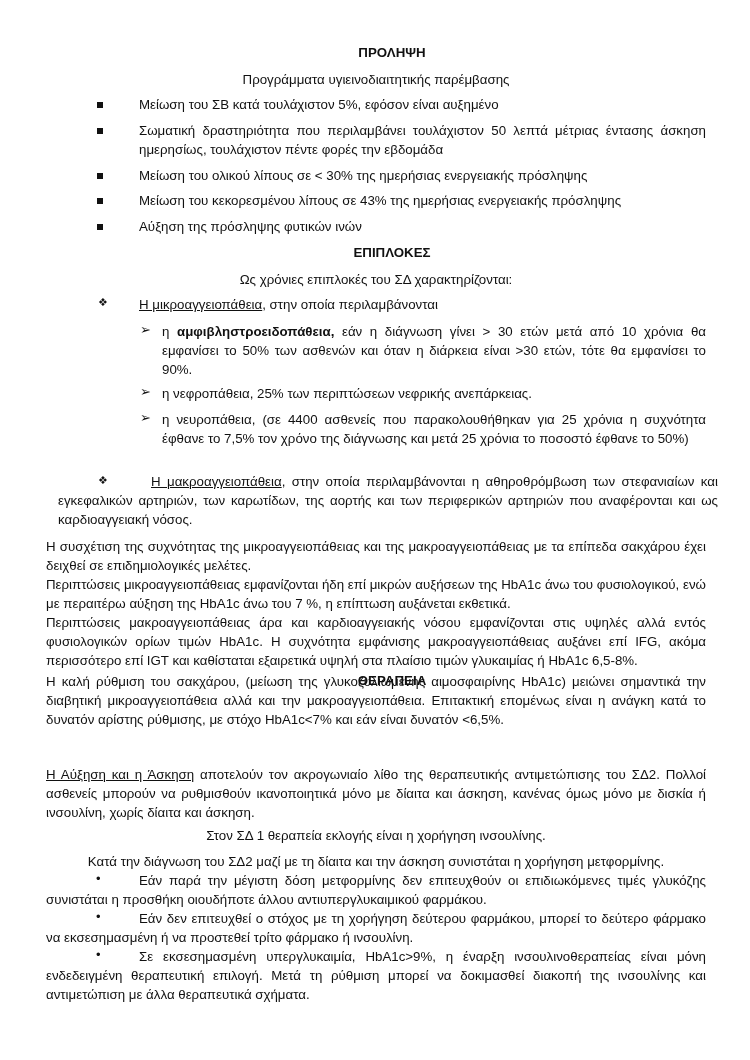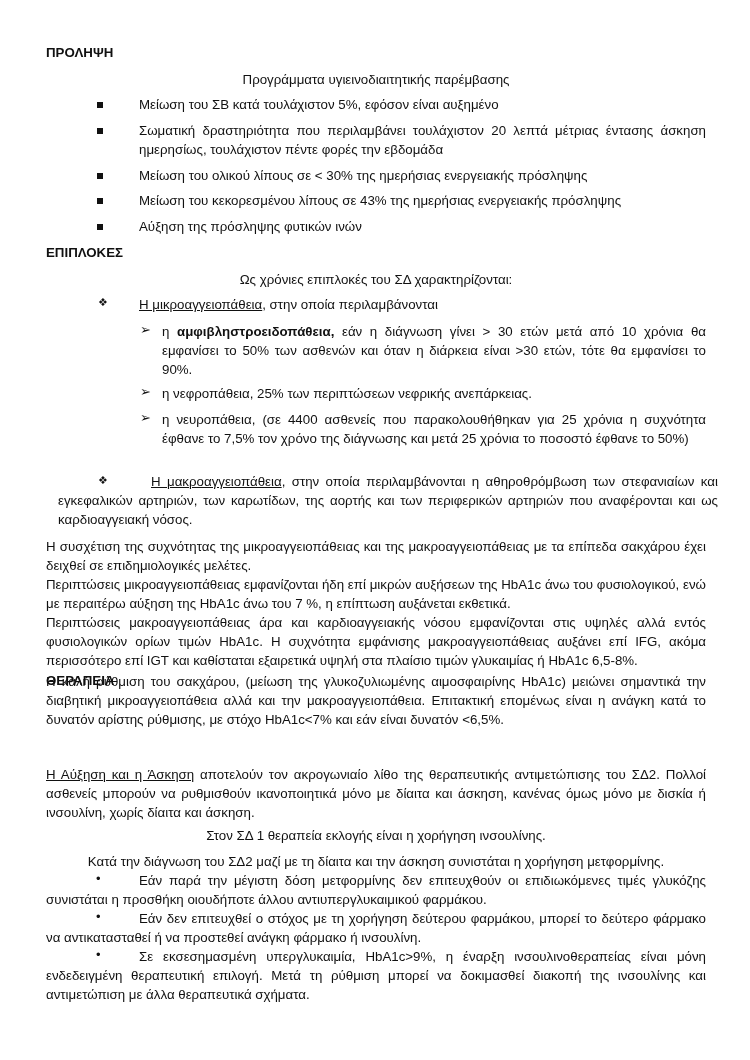--- a/index.html
+++ b/index.html
@@ -1,19 +1,19 @@
 <!DOCTYPE html>
 <html><head>
 <meta charset="utf-8">
 <style>
   html, body { margin: 0; padding: 0; background: #ffffff; }
   body { width: 750px; height: 1060px; position: relative; overflow: hidden;
          font-family: "Liberation Sans", sans-serif; font-size: 13.3px; color: #111; }
   .page { position: absolute; left: 46px; top: 0; width: 660px; }
-  .h { position: absolute; left: 0; width: 660px; font-weight: bold; font-size: 13.3px; }
+  .h { position: absolute; left: 16px; width: 660px; text-align: center; font-weight: bold; font-size: 13.3px; }
   .p { position: absolute; left: 0; width: 660px; line-height: 19px; text-align: justify; }
   .p.left { text-align: center; }
   .sq { position: absolute; left: 51px; width: 6px; height: 6px; background: #111; }
   .li { position: absolute; left: 93px; width: 567px; line-height: 19px; text-align: justify; }
   .diamond { position: absolute; font-size: 11px; }
   .arrow { position: absolute; font-size: 13px; }
   .ind { position: absolute; left: 116px; width: 544px; line-height: 19px; text-align: justify; }
   .bul { position: absolute; font-size: 13px; }
   u b, b u { font-weight: normal; }
   .ti { text-indent: 93px; margin-left: 12px; }
@@ -23,21 +23,21 @@
 <body>
 
 <div class="page">
 
   <div class="h" style="top:45px">ΠΡΟΛΗΨΗ</div>
   <div class="p left" style="top:70px">Προγράμματα υγιεινοδιαιτητικής παρέμβασης</div>
 
   <div class="sq" style="top:102px"></div>
   <div class="li" style="top:95px">Μείωση του ΣΒ κατά τουλάχιστον 5%, εφόσον είναι αυξημένο</div>
   <div class="sq" style="top:128px"></div>
-  <div class="li" style="top:121px">Σωματική δραστηριότητα που περιλαμβάνει τουλάχιστον 20 λεπτά μέτριας έντασης άσκηση ημερησίως, τουλάχιστον πέντε φορές την εβδομάδα</div>
+  <div class="li" style="top:121px">Σωματική δραστηριότητα που περιλαμβάνει τουλάχιστον 50 λεπτά μέτριας έντασης άσκηση ημερησίως, τουλάχιστον πέντε φορές την εβδομάδα</div>
   <div class="sq" style="top:173px"></div>
   <div class="li" style="top:166px">Μείωση του ολικού λίπους σε &lt; 30% της ημερήσιας ενεργειακής πρόσληψης</div>
   <div class="sq" style="top:198px"></div>
   <div class="li" style="top:191px">Μείωση του κεκορεσμένου λίπους σε 43% της ημερήσιας ενεργειακής πρόσληψης</div>
   <div class="sq" style="top:224px"></div>
   <div class="li" style="top:217px">Αύξηση της πρόσληψης φυτικών ινών</div>
 
   <div class="h" style="top:245px">ΕΠΙΠΛΟΚΕΣ</div>
   <div class="p left" style="top:270px">Ως χρόνιες επιπλοκές του ΣΔ χαρακτηρίζονται:</div>
 
@@ -62,17 +62,17 @@
 
   <div class="h" style="top:673px">ΘΕΡΑΠΕΙΑ</div>
   <div class="p" style="top:672px">Η καλή ρύθμιση του σακχάρου, (μείωση της γλυκοζυλιωμένης αιμοσφαιρίνης HbA1c) μειώνει σημαντικά την διαβητική μικροαγγειοπάθεια αλλά και την μακροαγγειοπάθεια. Επιτακτική επομένως είναι η ανάγκη κατά το δυνατόν αρίστης ρύθμισης, με στόχο HbA1c&lt;7% και εάν είναι δυνατόν &lt;6,5%.</div>
   <div class="p" style="top:765px"><u><b>Η Αύξηση και η Άσκηση</b></u><span> αποτελούν τον ακρογωνιαίο λίθο της θεραπευτικής αντιμετώπισης του ΣΔ2. Πολλοί ασθενείς μπορούν να ρυθμισθούν ικανοποιητικά μόνο με δίαιτα και άσκηση, κανένας όμως μόνο με δισκία ή ινσουλίνη, χωρίς δίαιτα και άσκηση.</span></div>
   <div class="p left" style="top:826px">Στον ΣΔ 1 θεραπεία εκλογής είναι η χορήγηση ινσουλίνης.</div>
   <div class="p left" style="top:852px">Κατά την διάγνωση του ΣΔ2 μαζί με τη δίαιτα και την άσκηση συνιστάται η χορήγηση μετφορμίνης.</div>
 
   <div class="bul" style="left:50px;top:871px">•</div>
   <div class="p ti2" style="top:871px">Εάν παρά την μέγιστη δόση μετφορμίνης δεν επιτευχθούν οι επιδιωκόμενες τιμές γλυκόζης συνιστάται η προσθήκη οιουδήποτε άλλου αντιυπεργλυκαιμικού φαρμάκου.</div>
   <div class="bul" style="left:50px;top:909px">•</div>
-  <div class="p ti2" style="top:909px">Εάν δεν επιτευχθεί ο στόχος με τη χορήγηση δεύτερου φαρμάκου, μπορεί το δεύτερο φάρμακο να αντικατασταθεί ή να προστεθεί ανάγκη φάρμακο ή ινσουλίνη.</div>
+  <div class="p ti2" style="top:909px">Εάν δεν επιτευχθεί ο στόχος με τη χορήγηση δεύτερου φαρμάκου, μπορεί το δεύτερο φάρμακο να εκσεσημασμένη ή να προστεθεί τρίτο φάρμακο ή ινσουλίνη.</div>
   <div class="bul" style="left:50px;top:947px">•</div>
   <div class="p ti2" style="top:947px">Σε εκσεσημασμένη υπεργλυκαιμία, HbA1c&gt;9%, η έναρξη ινσουλινοθεραπείας είναι μόνη ενδεδειγμένη θεραπευτική επιλογή. Μετά τη ρύθμιση μπορεί να δοκιμασθεί διακοπή της ινσουλίνης και αντιμετώπιση με άλλα θεραπευτικά σχήματα.</div>
 
 </div>
 
 </body></html>

